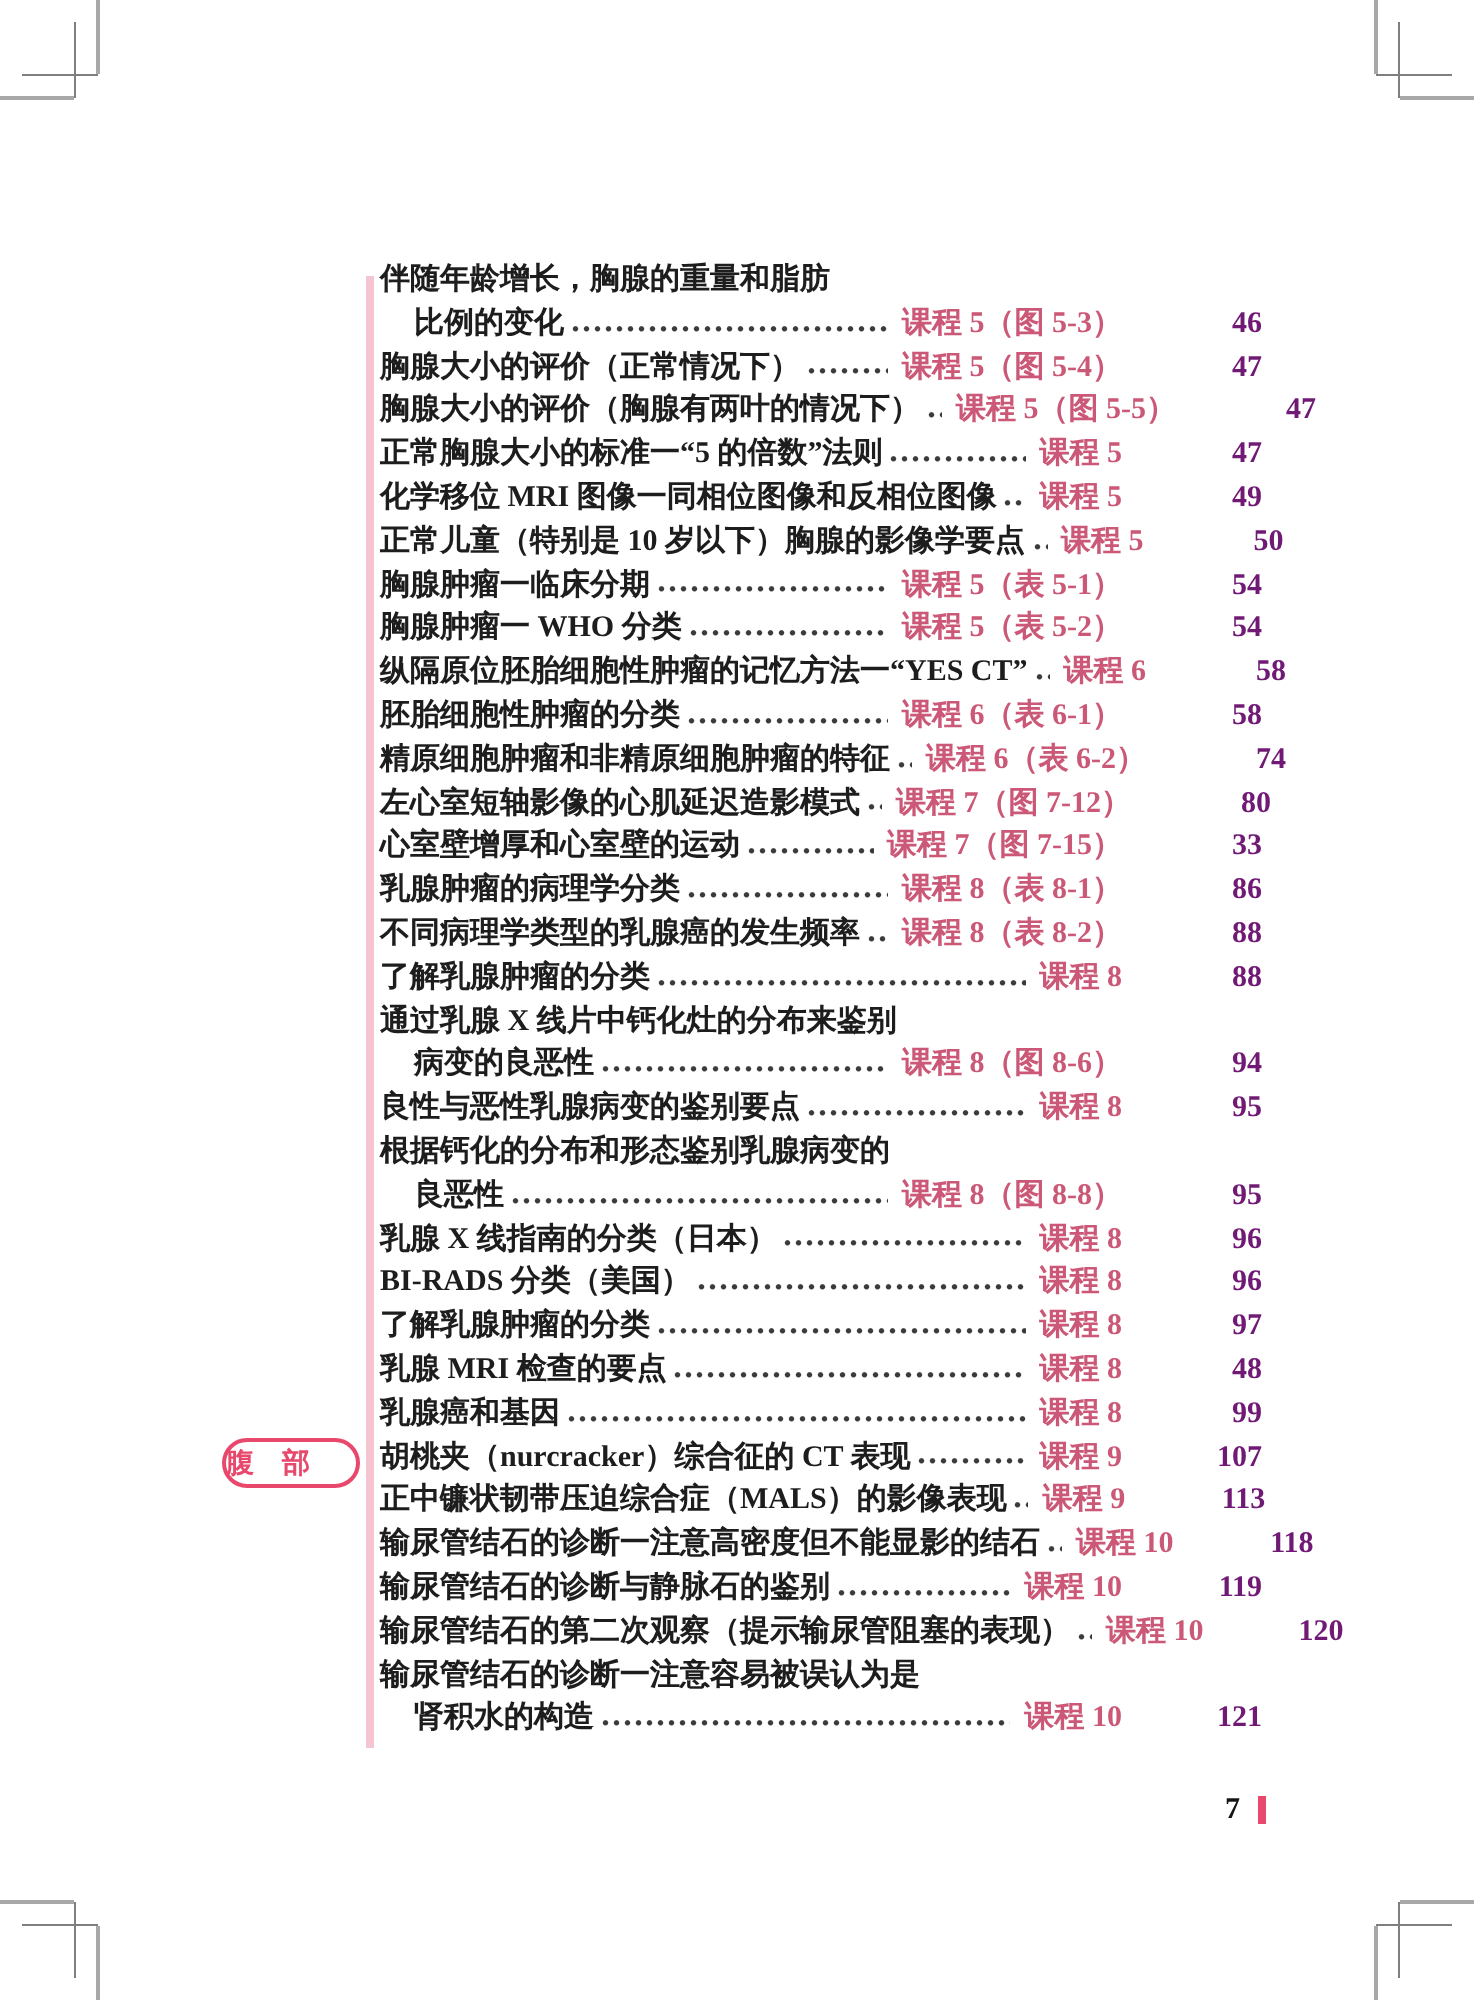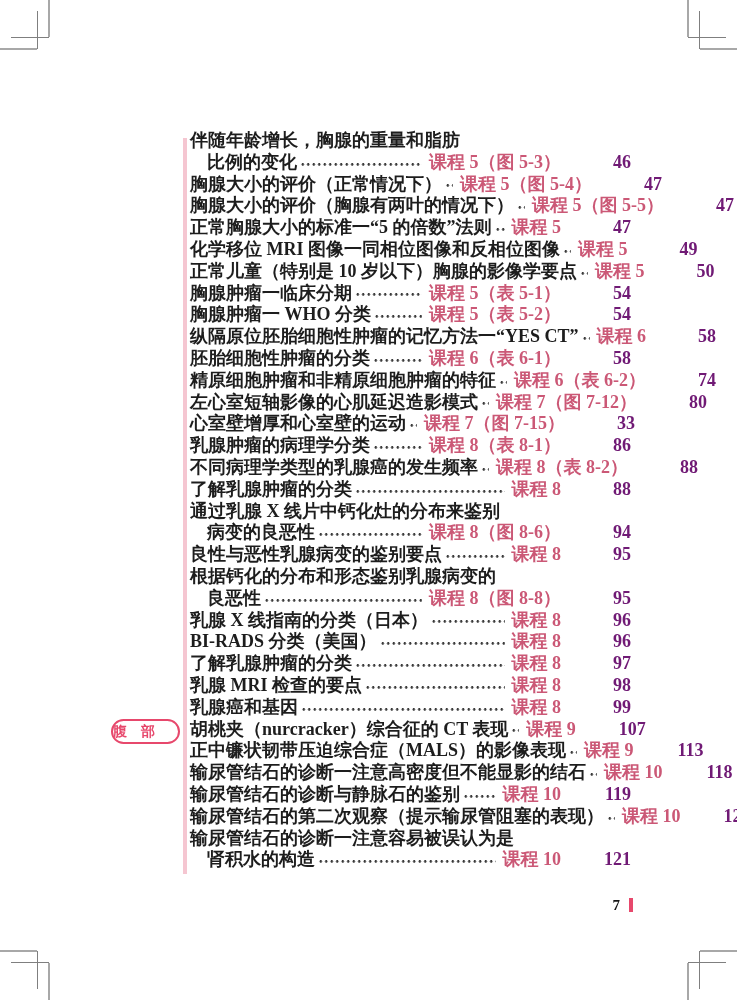--- a/index.html
+++ b/index.html
@@ -22,21 +22,21 @@
   
   .section-label{
     position:absolute;left:111px;top:719px;width:69px;height:25px;box-sizing:border-box;
     border:2px solid var(--accent);border-radius:14px;color:var(--accent);
     display:flex;align-items:center;justify-content:flex-start;
     font-size:14px;font-weight:700;white-space:nowrap;
   }
   
   .toc{
     position:absolute;left:190px;top:130px;width:441px;
-    font-size:18px;font-weight:600;
+    font-size:15px;font-weight:600;
   }
   .line{
     display:flex;align-items:baseline;
     height:21.8px;line-height:21.8px;white-space:nowrap;
   }
   .line.indent{padding-left:17px;}
   .title{flex:0 0 auto;}
   .leader{
     flex:1 1 8px;min-width:8px;align-self:center;height:14px;margin:0 7px 0 3px;
     background-image:radial-gradient(circle at 50% 60%, #3b3b3b 1.05px, rgba(0,0,0,0) 1.6px);
@@ -226,21 +226,21 @@
     <div class="line">
       <span class="title">了解乳腺肿瘤的分类</span>
       <span class="leader"></span>
       <span class="course">课程 8</span>
       <span class="pagenum">97</span>
     </div>
     <div class="line">
       <span class="title">乳腺 MRI 检查的要点</span>
       <span class="leader"></span>
       <span class="course">课程 8</span>
-      <span class="pagenum">98</span>
+      <span class="pagenum">48</span>
     </div>
     <div class="line">
       <span class="title">乳腺癌和基因</span>
       <span class="leader"></span>
       <span class="course">课程 8</span>
       <span class="pagenum">99</span>
     </div>
     <div class="line">
       <span class="title">胡桃夹（nurcracker）综合征的 CT 表现</span>
       <span class="leader"></span>

